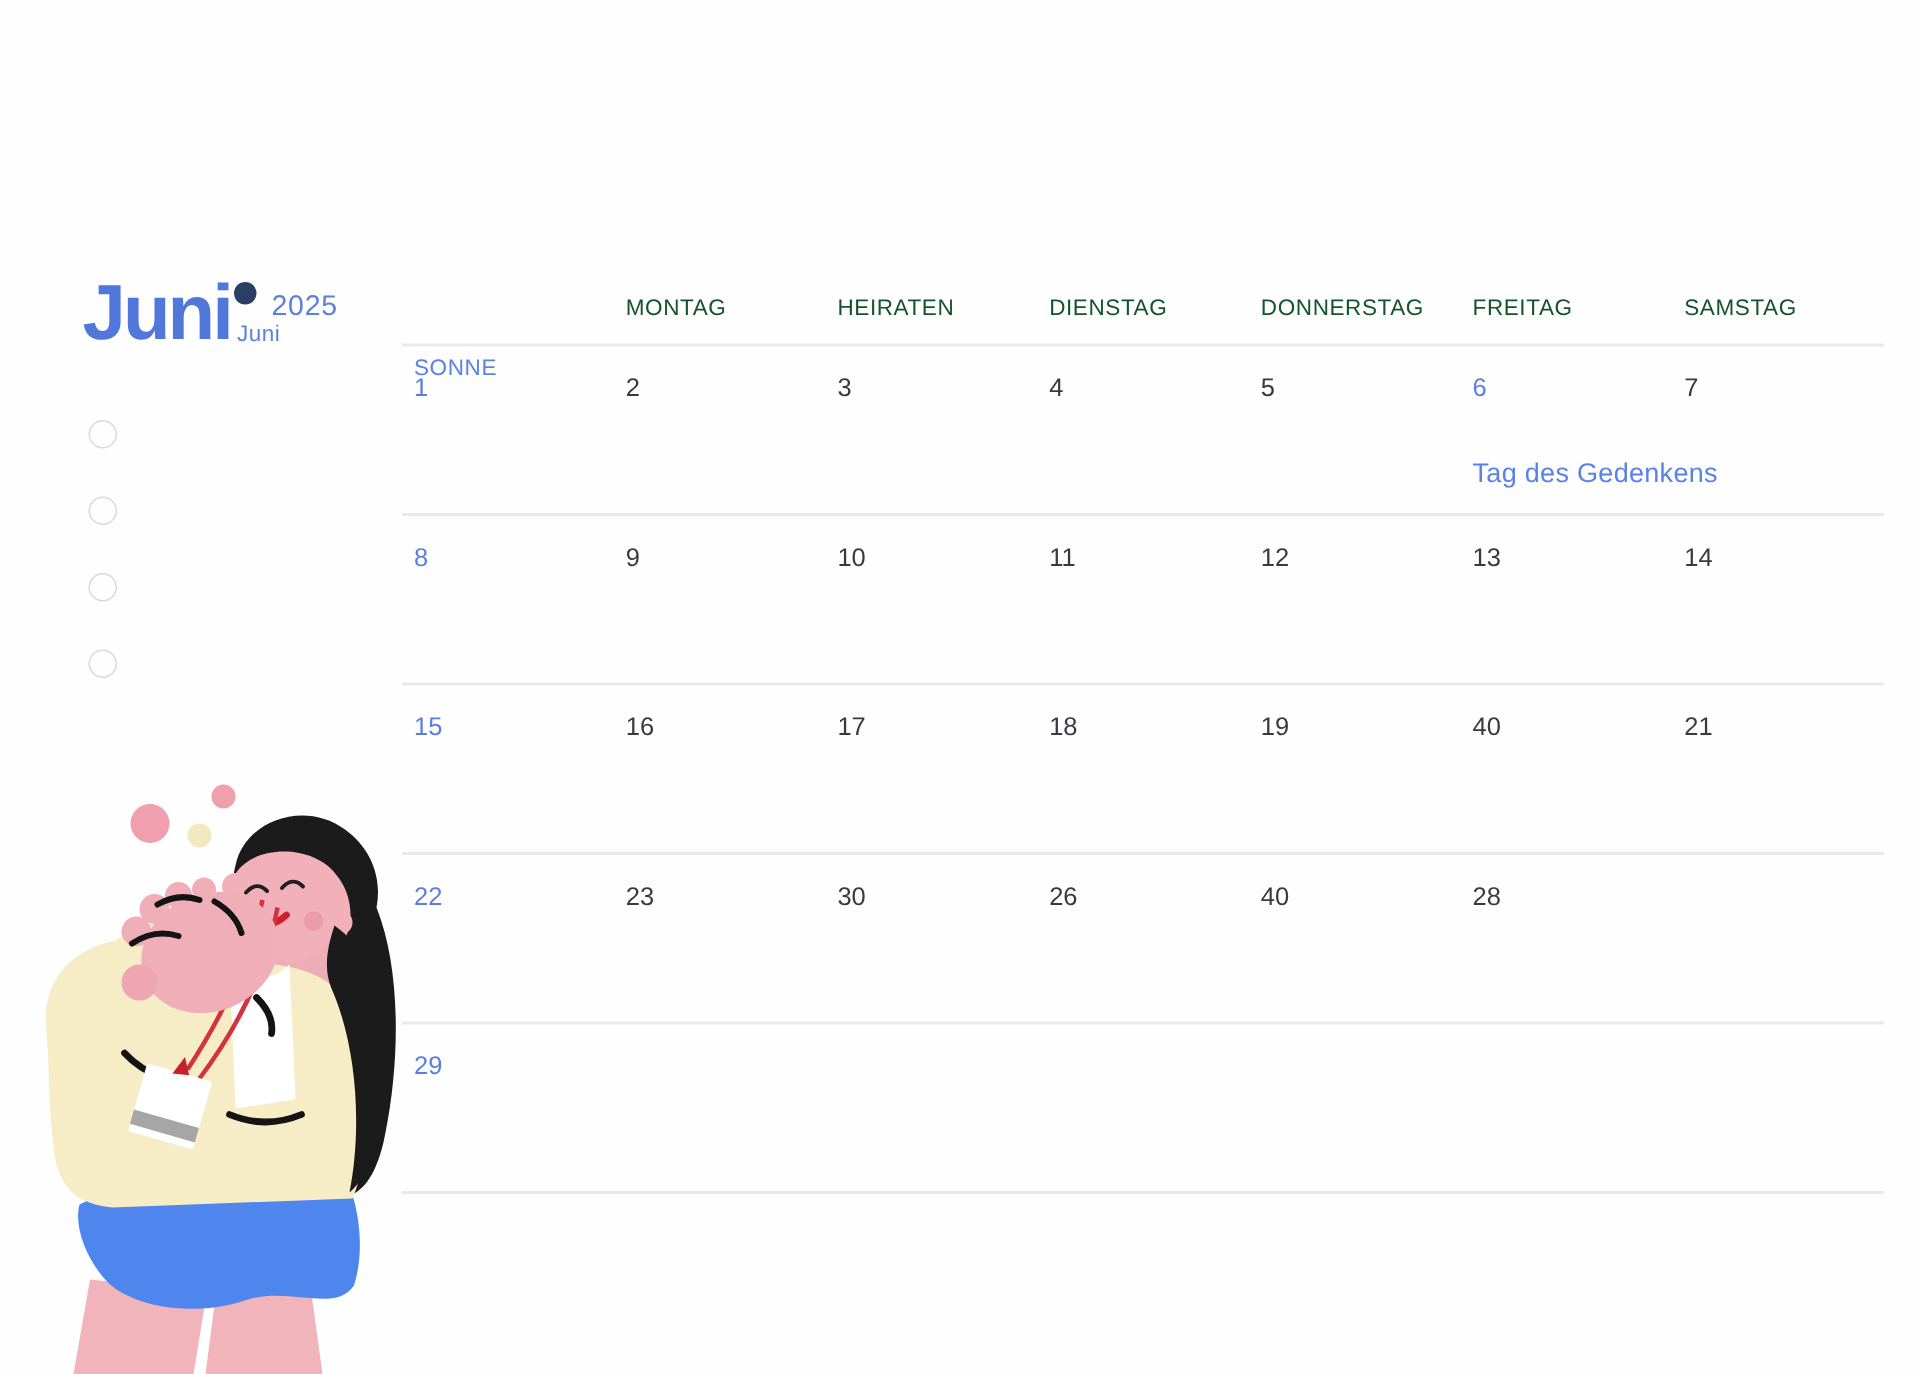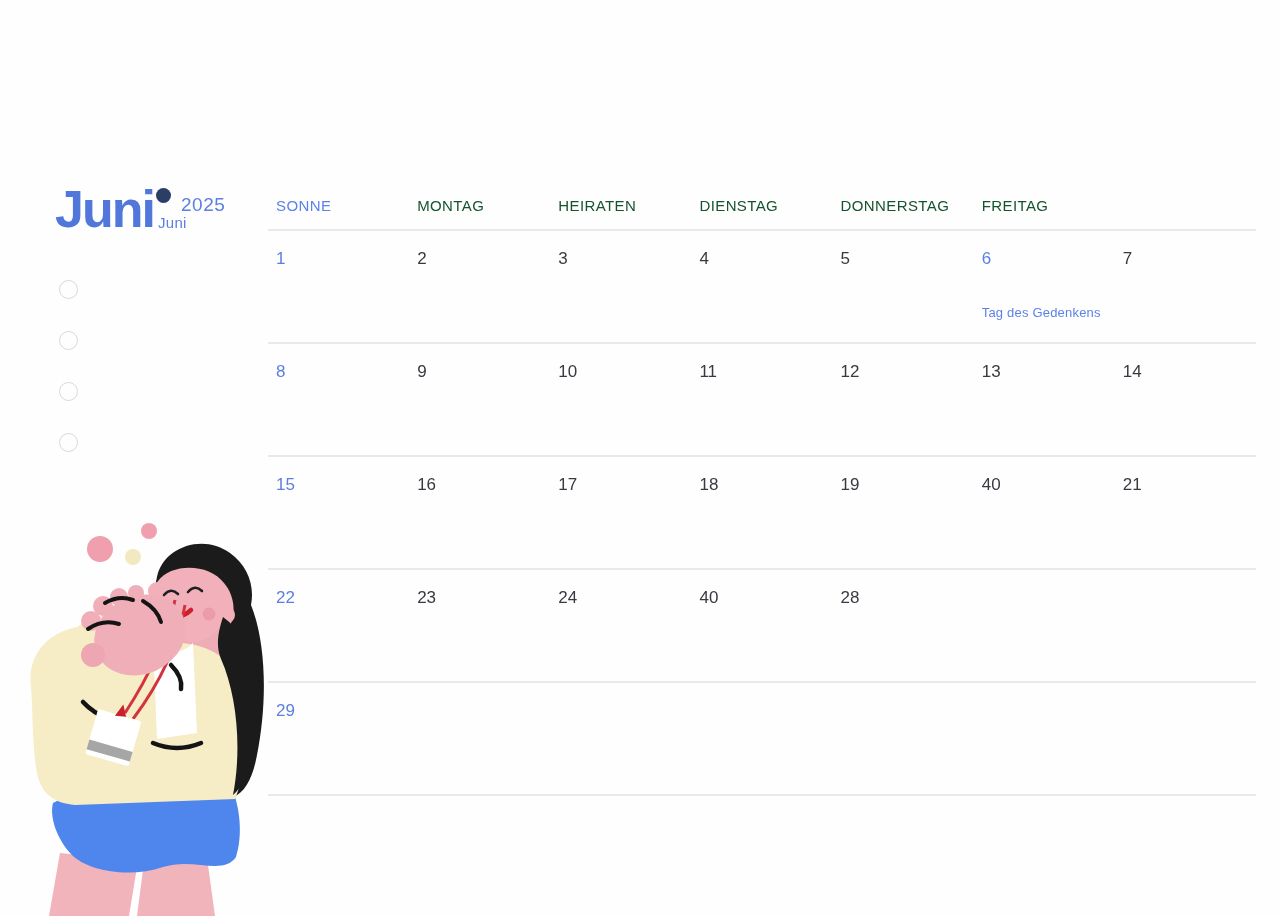--- a/index.html
+++ b/index.html
@@ -41,30 +41,30 @@
   
   .calendar{position:absolute;left:268px;top:190px;width:988px;}
   .cal-header{
     display:grid;grid-template-columns:repeat(7,1fr);
     height:39px;border-bottom:2px solid #e9e9e9;
   }
   .hcell{
     padding:7px 0 0 8px;font-size:15px;color:#14532d;
     letter-spacing:0.4px;white-space:nowrap;
   }
-  .hcell.accent{color:#5b82e8;}
+  .hcell.accent{color:#5b82e8;margin-top:40px;}
   .wrow{
     display:grid;grid-template-columns:repeat(7,1fr);
     height:111px;border-bottom:2px solid #e9e9e9;
   }
   .dcell{position:relative;padding:18px 0 0 8px;box-sizing:border-box;}
   .dnum{font-size:17px;color:#393942;}
   .dnum.accent{color:#5b7fe0;}
   .devent{
-    position:absolute;top:74px;left:8px;font-size:13px;
+    position:absolute;top:74px;left:8px;font-size:18px;
     color:#5b82e8;letter-spacing:0.2px;white-space:nowrap;
   }
 
   
   .illu{position:absolute;left:25px;top:505px;}
 </style>
 </head>
 <body>
 
 <div class="page">
@@ -84,20 +84,21 @@
     </div>
 
   <div class="calendar">
     <div class="cal-header" id="cal-header">
         <div class="hcell accent">SONNE</div>
         <div class="hcell">MONTAG</div>
         <div class="hcell">HEIRATEN</div>
         <div class="hcell">DIENSTAG</div>
         <div class="hcell">DONNERSTAG</div>
         <div class="hcell">FREITAG</div>
+        <div class="hcell">SAMSTAG</div>
       </div>
     <div id="cal-body">
         <div class="wrow">
           <div class="dcell">
             <div class="dnum accent">1</div>
           </div>
           <div class="dcell">
             <div class="dnum">2</div>
           </div>
           <div class="dcell">
@@ -164,21 +165,24 @@
           </div>
         </div>
         <div class="wrow">
           <div class="dcell">
             <div class="dnum accent">22</div>
           </div>
           <div class="dcell">
             <div class="dnum">23</div>
           </div>
           <div class="dcell">
-            <div class="dnum">24</div>
+            <div class="dnum">30</div>
+          </div>
+          <div class="dcell">
+            <div class="dnum">26</div>
           </div>
           <div class="dcell">
             <div class="dnum">40</div>
           </div>
           <div class="dcell">
             <div class="dnum">28</div>
           </div>
         </div>
         <div class="wrow">
           <div class="dcell">

